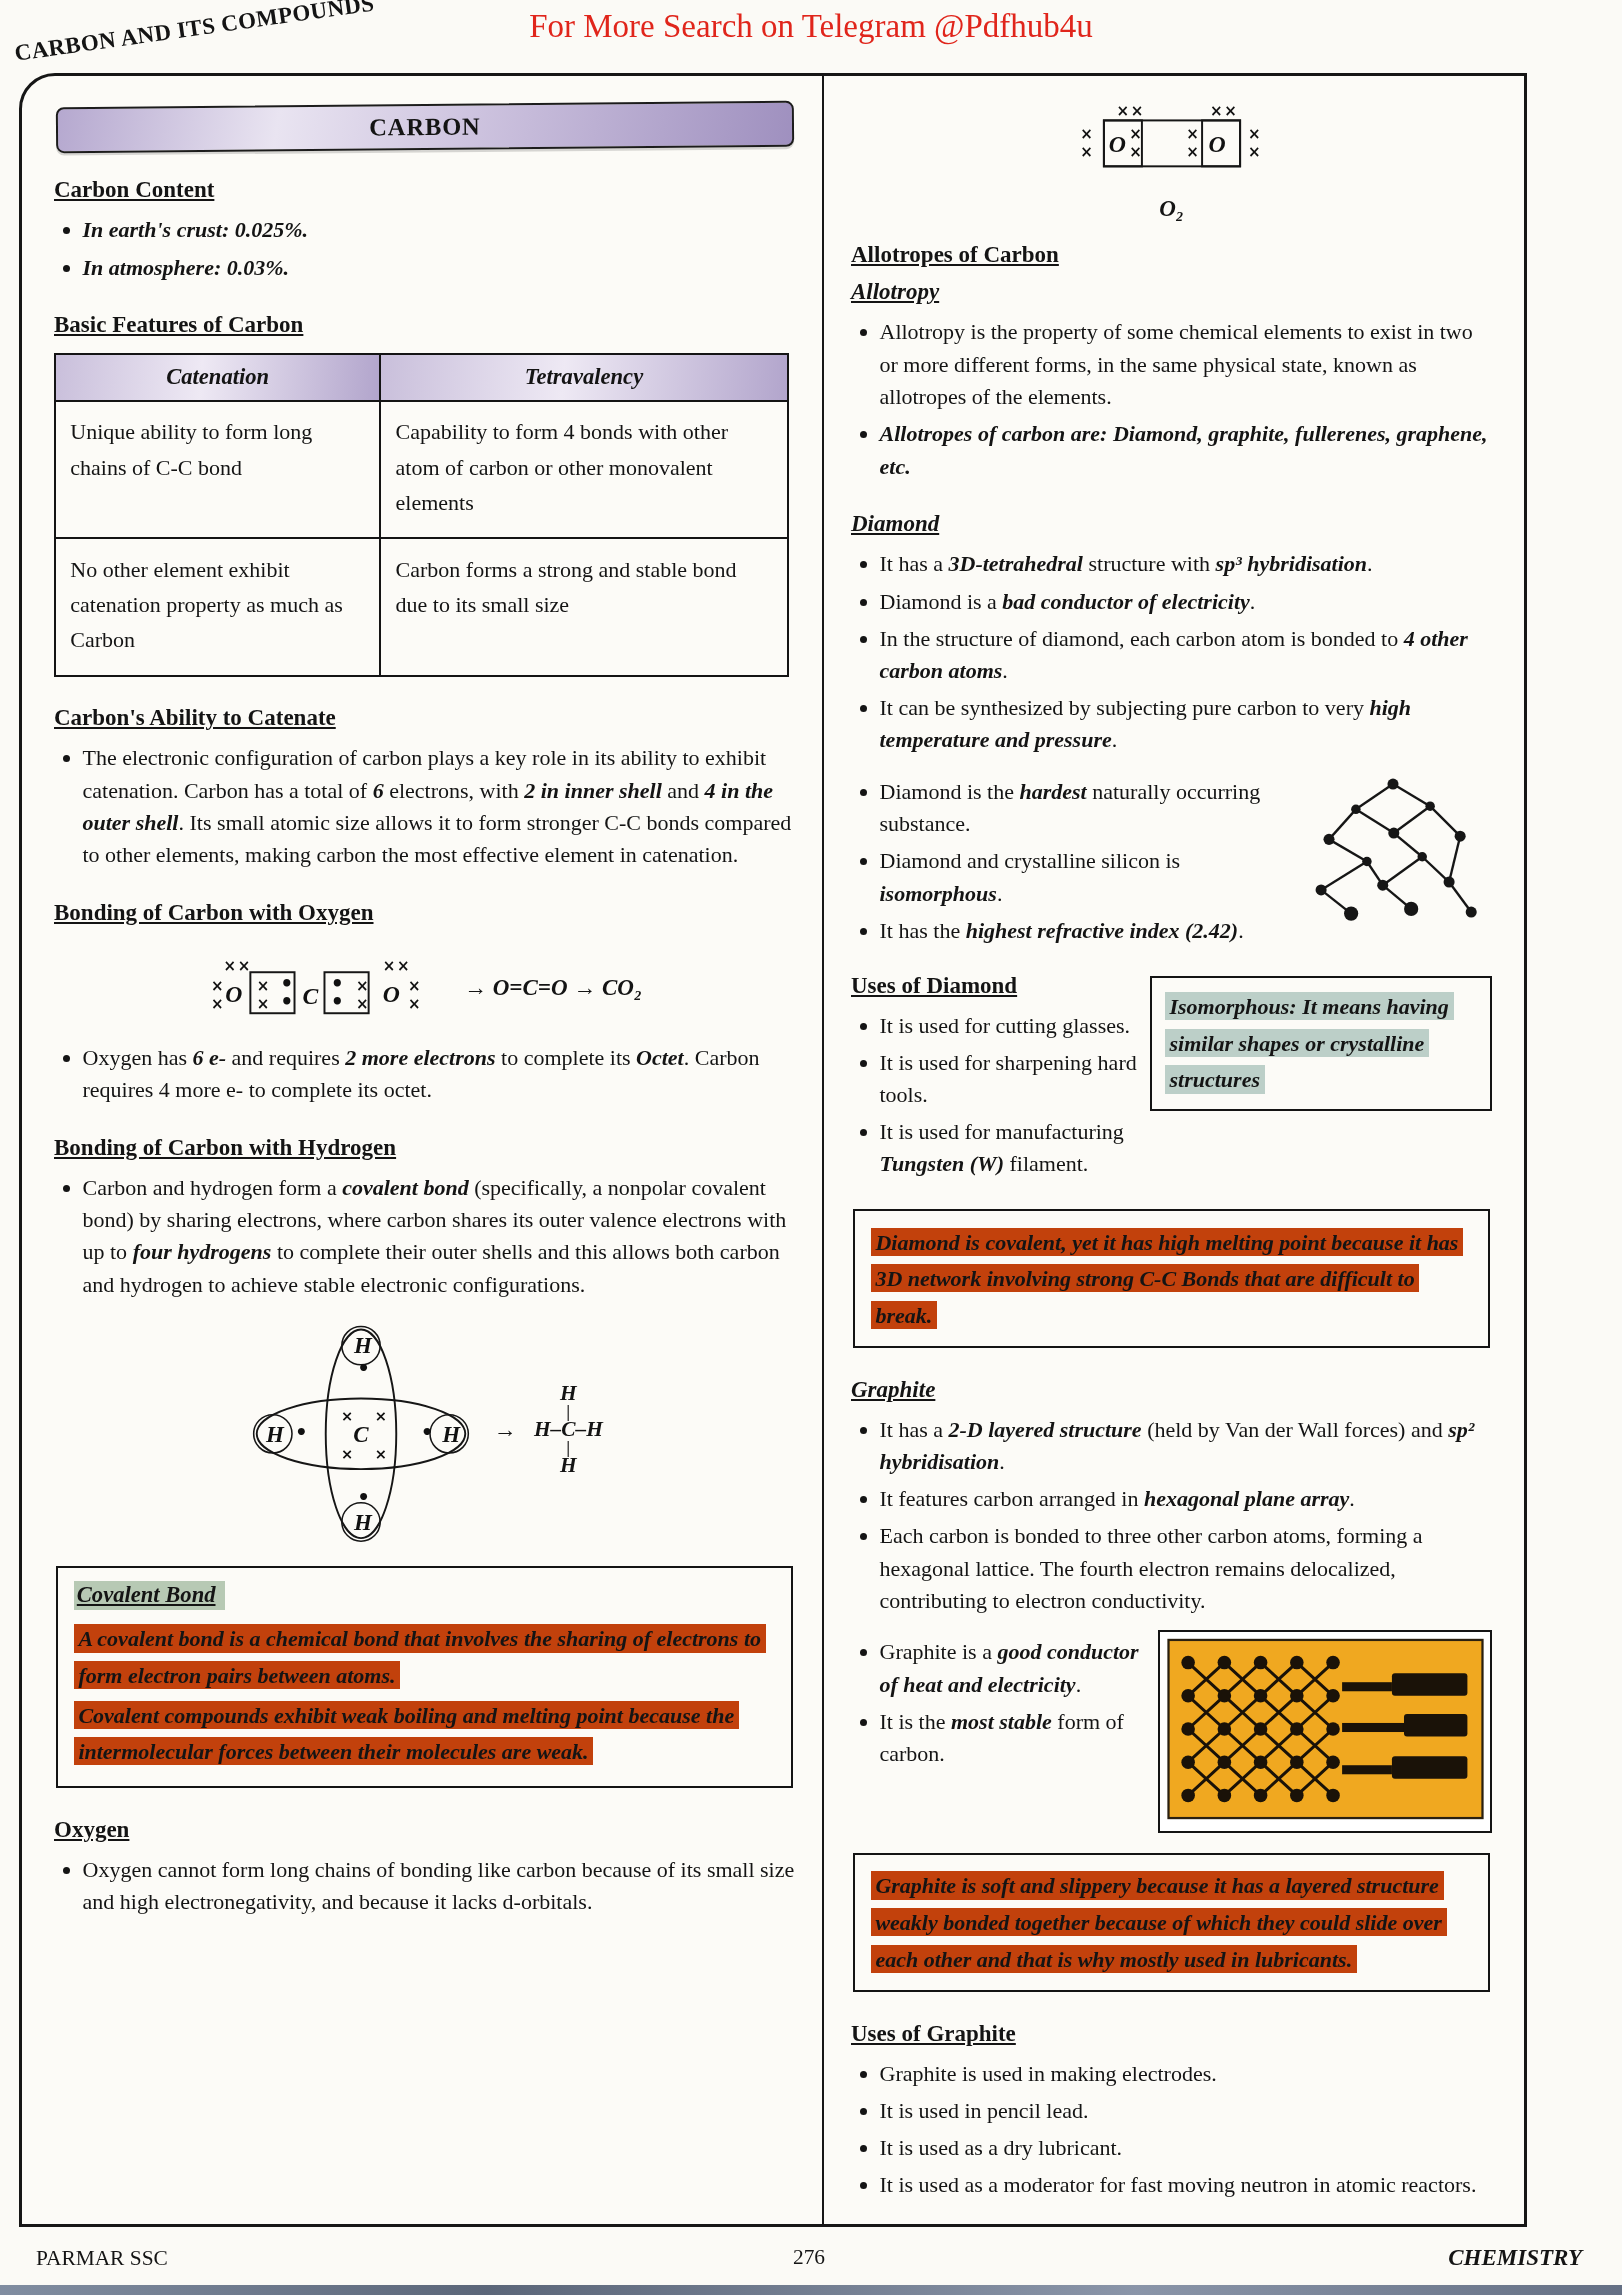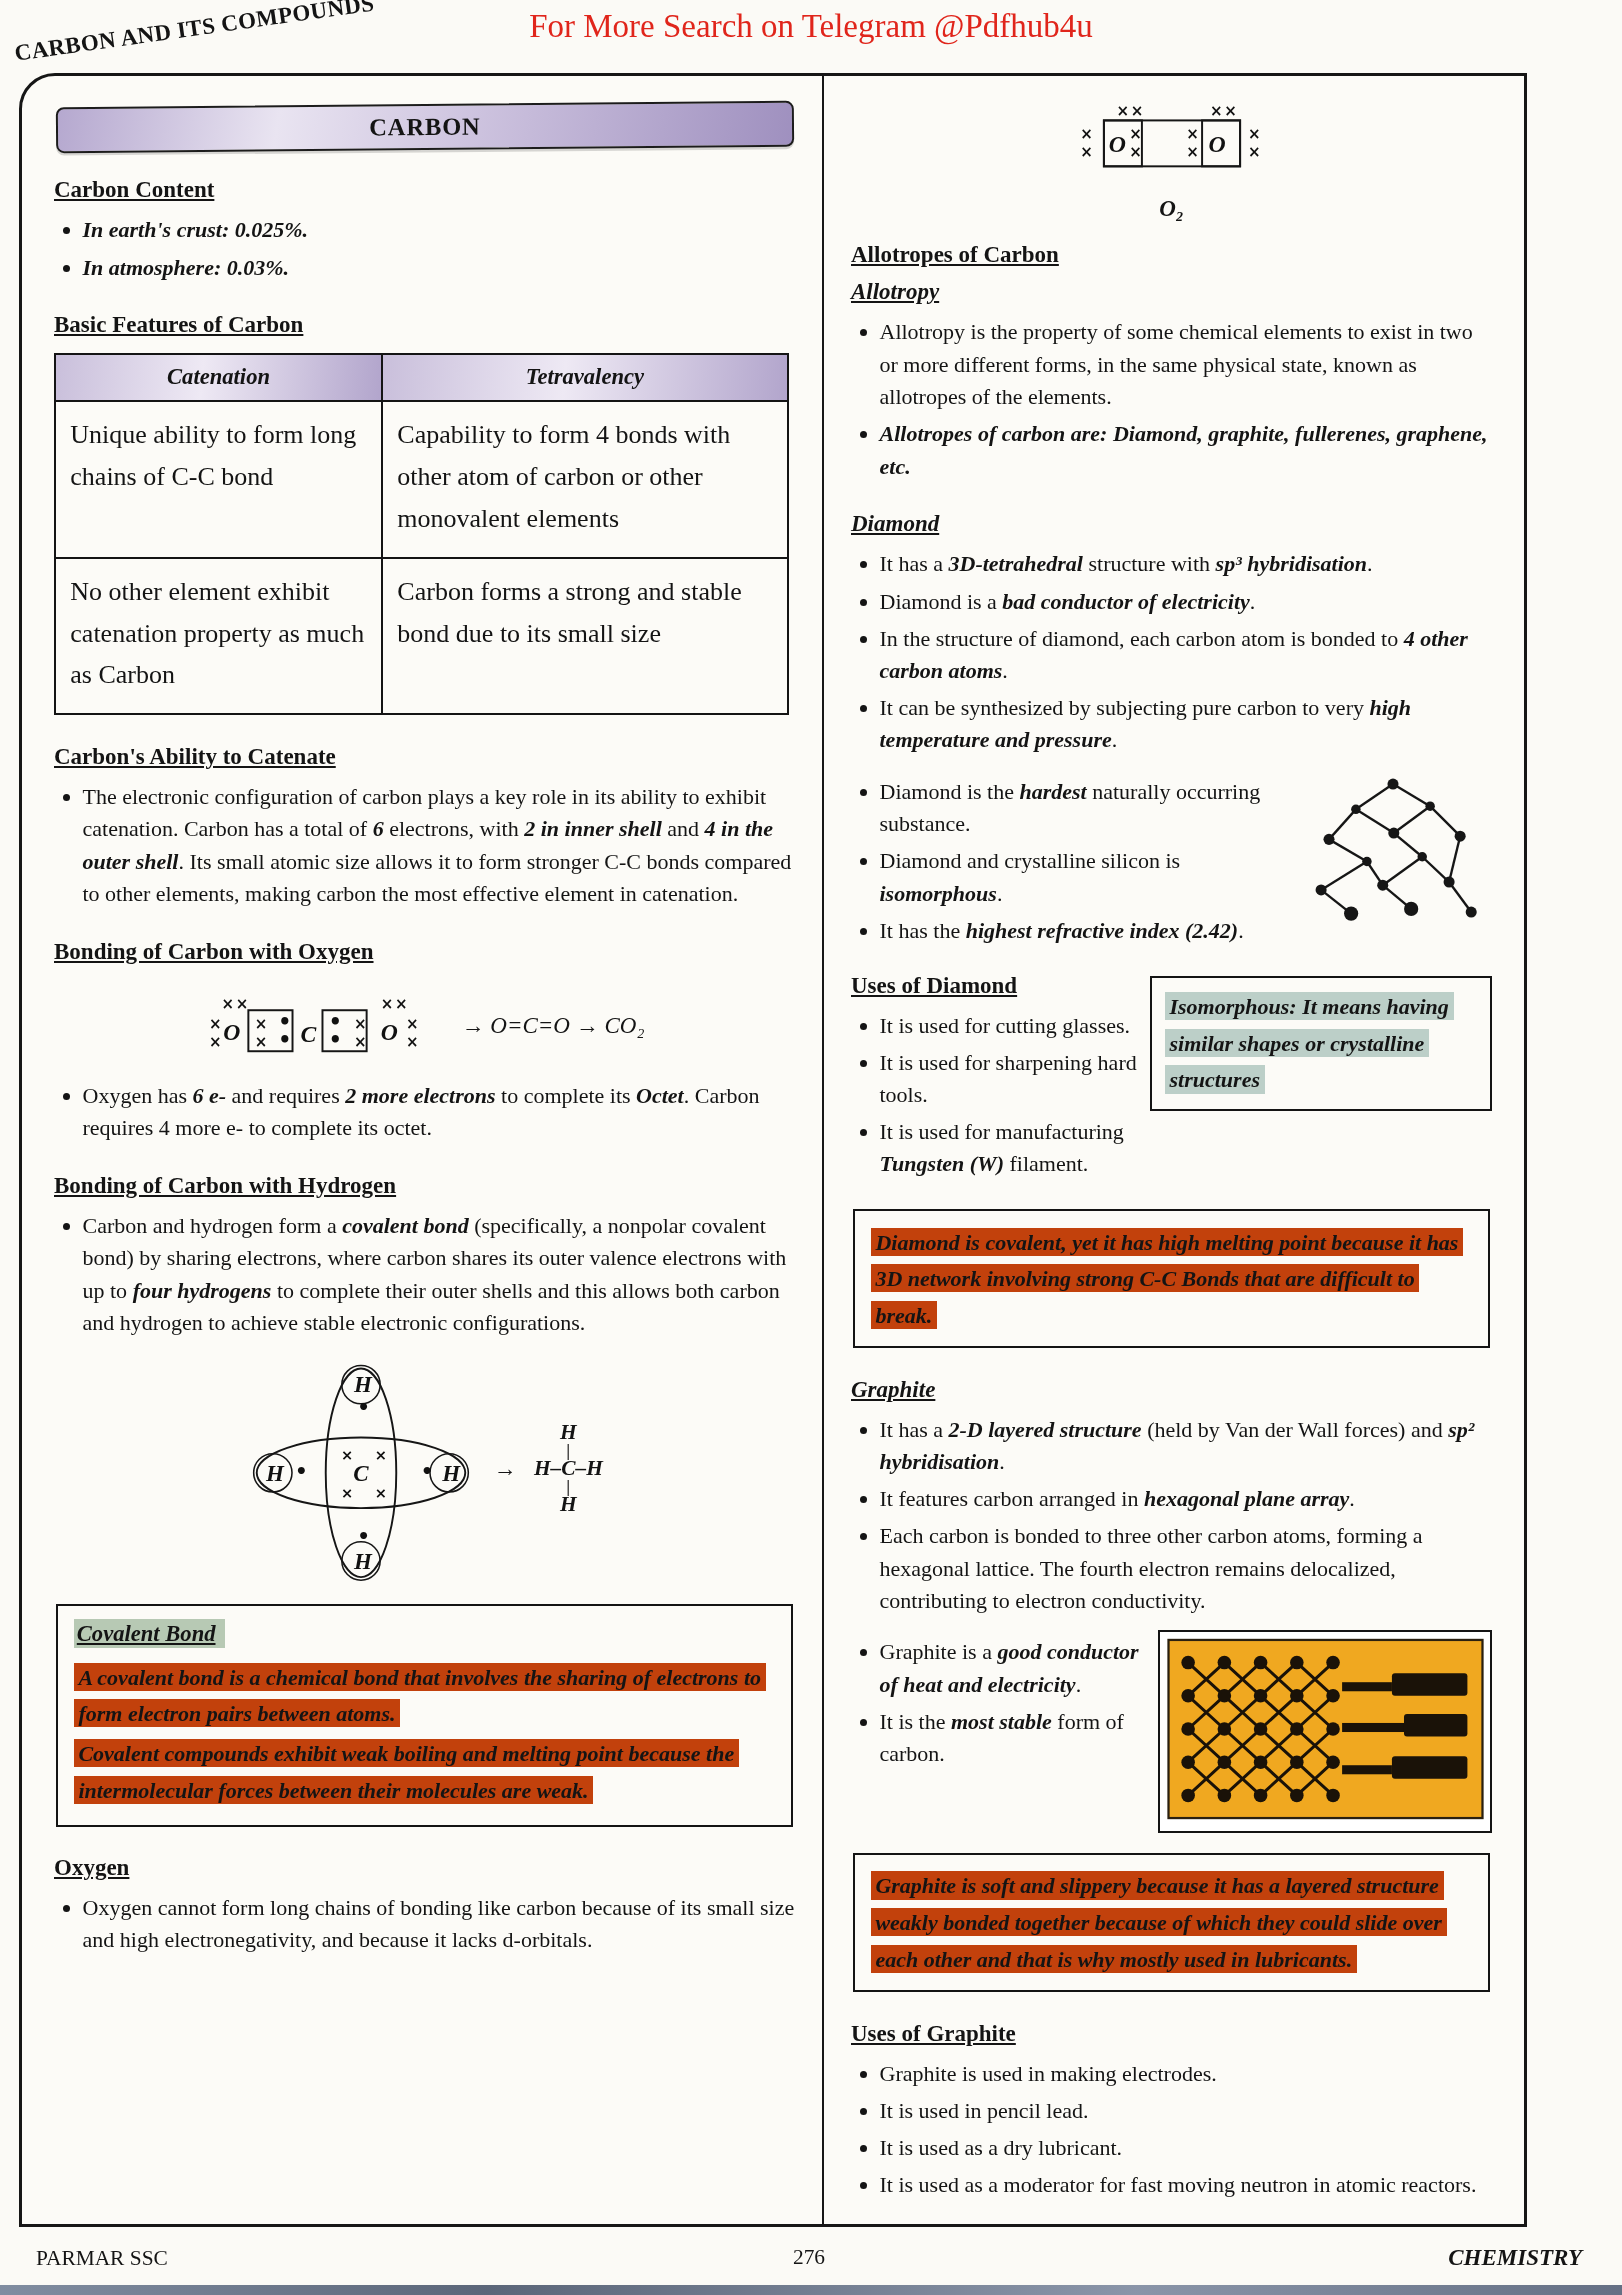--- a/index.html
+++ b/index.html
@@ -23,26 +23,26 @@
             box-shadow:0 2.4px 0 rgba(0,0,0,.15); }
   .h { font-size:23px; font-weight:bold; text-decoration:underline; margin:28.5px 0 11px; }
   .h.first { margin-top:6.3px; }
   .h.it { font-style:italic; }
   ul.bullets { margin:6.3px 0 8px; padding-left:28.5px; }
   ul.bullets li { font-size:22px; line-height:1.47; margin:4.8px 0; }
   ul.bullets.bi li { font-weight:bold; font-style:italic; }
   table.features { border-collapse:collapse; margin:14.3px 3.2px 8px 0; width:calc(100% - 6.3px); }
   table.features th { border:2.4px solid #141414; font-style:italic; font-size:22.6px; padding:9.5px 8px;
        background:linear-gradient(95deg,#c9bfdb,#eee9f4 45%,#b2a5cc); }
-  table.features td { border:2.4px solid #141414; font-size:26px; padding:12.7px 14.3px 17.4px;
+  table.features td { border:2.4px solid #141414; font-size:22px; padding:12.7px 14.3px 17.4px;
        line-height:1.6; vertical-align:top; }
   .row { display:flex; gap:4px; align-items:flex-start; }
   .grow { flex:1; }
   .fig-co2 { display:flex; align-items:center; justify-content:center; gap:11px; margin:20.6px 0 12.7px; }
-  .result { font-size:23px; font-weight:normal; font-style:italic; white-space:nowrap; }
+  .result { font-size:23px; font-weight:bold; font-style:italic; white-space:nowrap; }
   svg text.atom { font-family:"Liberation Serif",serif; font-size:30px; font-weight:bold;
                   font-style:italic; fill:#111; }
   svg text.xm { font-family:"DejaVu Sans",sans-serif; font-size:19px; font-weight:bold; fill:#111; }
   svg text.dm { font-family:"DejaVu Sans",sans-serif; font-size:26px; font-weight:bold; fill:#111; }
   .fig-o2 { text-align:center; margin:3.2px auto 20.6px; }
   .fig-o2 .o2label { font-size:23px; font-weight:bold; font-style:italic; margin-top:12.7px; }
   .fig-ch4 { display:flex; align-items:center; justify-content:center; gap:17.4px; margin:14.3px 0 6.3px; }
   .formula { font-weight:bold; font-style:italic; font-size:21.4px; line-height:1.02; text-align:center; }
   .formula .bar { font-size:16.6px; line-height:.85; }
   .notebox { border:2.4px solid #141414; padding:12.7px 16px; margin:20.6px 1.6px; }

